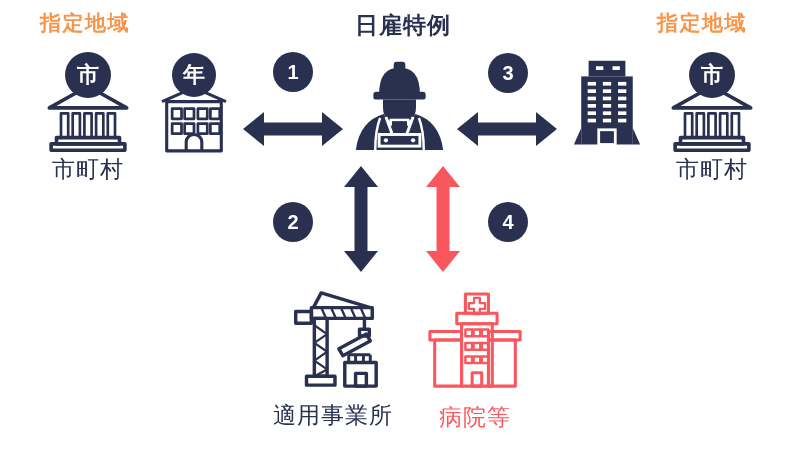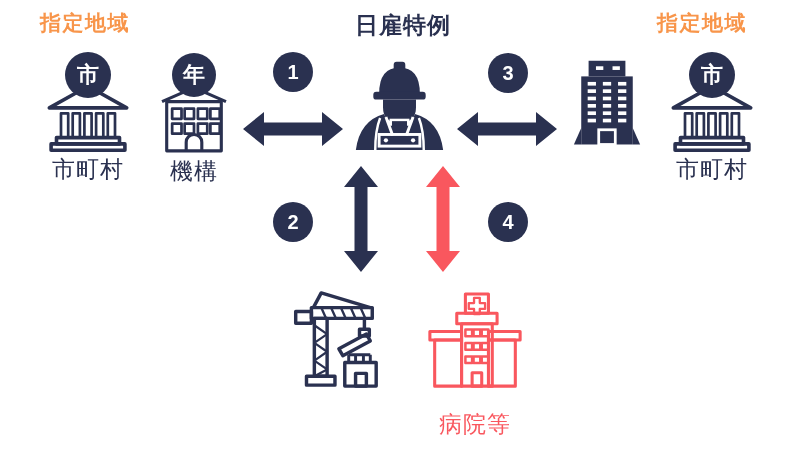--- a/index.html
+++ b/index.html
@@ -69,21 +69,20 @@
       <rect x="22" y="38" width="12" height="13" stroke-width="3.5"></rect>
       <rect x="38" y="38" width="12" height="13" stroke-width="3.5"></rect>
       <rect x="55" y="38" width="12" height="13" stroke-width="3.5"></rect>
       <rect x="71" y="38" width="12" height="13" stroke-width="3.5"></rect>
       <rect x="22" y="57" width="12" height="13" stroke-width="3.5"></rect>
       <rect x="38" y="57" width="12" height="13" stroke-width="3.5"></rect>
       <rect x="55" y="57" width="12" height="13" stroke-width="3.5"></rect>
       <rect x="71" y="57" width="12" height="13" stroke-width="3.5"></rect>
       <path d="M40 92 v-11 a10 10 0 0 1 20 0 v11"></path>
     </svg>
-    <div class="entity-label">機構</div>
   </div>
 
   <div class="step-circle" style="left:273px; top:52px;">1</div>
 
   <svg class="arrow navy-ink" style="left:243px; top:110px;" width="100" height="38" viewBox="0 0 100 38">
     <polygon fill="currentColor" points="0,19 21,2 21,12.5 79,12.5 79,2 100,19 79,36 79,25.5 21,25.5 21,36"></polygon>
   </svg>
 
   <svg class="arrow navy-ink" style="left:351px; top:53px;" width="97" height="97" viewBox="0 0 100 100">
     <g fill="currentColor">
@@ -179,20 +178,21 @@
       <rect x="31" y="33" width="13" height="59"></rect>
       <path d="M31 40 l13 9 l-13 9 l13 9 l-13 9 l13 9 l-13 7" stroke-width="2.2"></path>
       <rect x="23" y="92" width="29" height="9"></rect>
       <path d="M82 33 V45"></path>
       <rect x="77" y="44" width="10" height="7"></rect>
       <path d="M56 64 L84 49 L88 56 L60 71 Z"></path>
       <path d="M66 70 H88 M66 70 V78 M73 70 V78 M81 70 V78 M88 70 V78" stroke-width="3"></path>
       <rect x="62" y="78" width="32" height="24"></rect>
       <rect x="73" y="89" width="11" height="13"></rect>
     </svg>
+    <div class="entity-label" style="margin-top:8px;">適用事業所</div>
   </div>
 
   <div class="entity" style="left:417px; top:292px; width:116px;">
     <svg class="red-ink" width="96" height="100" viewBox="0 0 100 104" fill="none" stroke="currentColor" stroke-width="3.2" stroke-linejoin="round">
       <rect x="40" y="2" width="24" height="20"></rect>
       <path d="M49 6 h6 v5.5 h5.5 v6 h-5.5 v5.5 h-6 v-5.5 h-5.5 v-6 h5.5 Z" stroke-width="2.4"></path>
       <rect x="31" y="22" width="42" height="11"></rect>
       <rect x="36" y="33" width="32" height="65"></rect>
       <rect x="40" y="39" width="7" height="7" stroke-width="2.6"></rect>
         <rect x="48.5" y="39" width="7" height="7" stroke-width="2.6"></rect>
@@ -202,16 +202,16 @@
         <rect x="57" y="53" width="7" height="7" stroke-width="2.6"></rect>
       <rect x="40" y="67" width="7" height="7" stroke-width="2.6"></rect>
         <rect x="48.5" y="67" width="7" height="7" stroke-width="2.6"></rect>
         <rect x="57" y="67" width="7" height="7" stroke-width="2.6"></rect>
       <rect x="47" y="84" width="10" height="14"></rect>
       <rect x="3" y="41" width="33" height="9"></rect>
       <rect x="8" y="50" width="28" height="48"></rect>
       <rect x="64" y="41" width="33" height="9"></rect>
       <rect x="64" y="50" width="28" height="48"></rect>
     </svg>
-    <div class="entity-label red" style="margin-top:17px;">病院等</div>
+    <div class="entity-label red" style="margin-top:10px;">病院等</div>
   </div>
 
 </div>
 
 </body></html>

